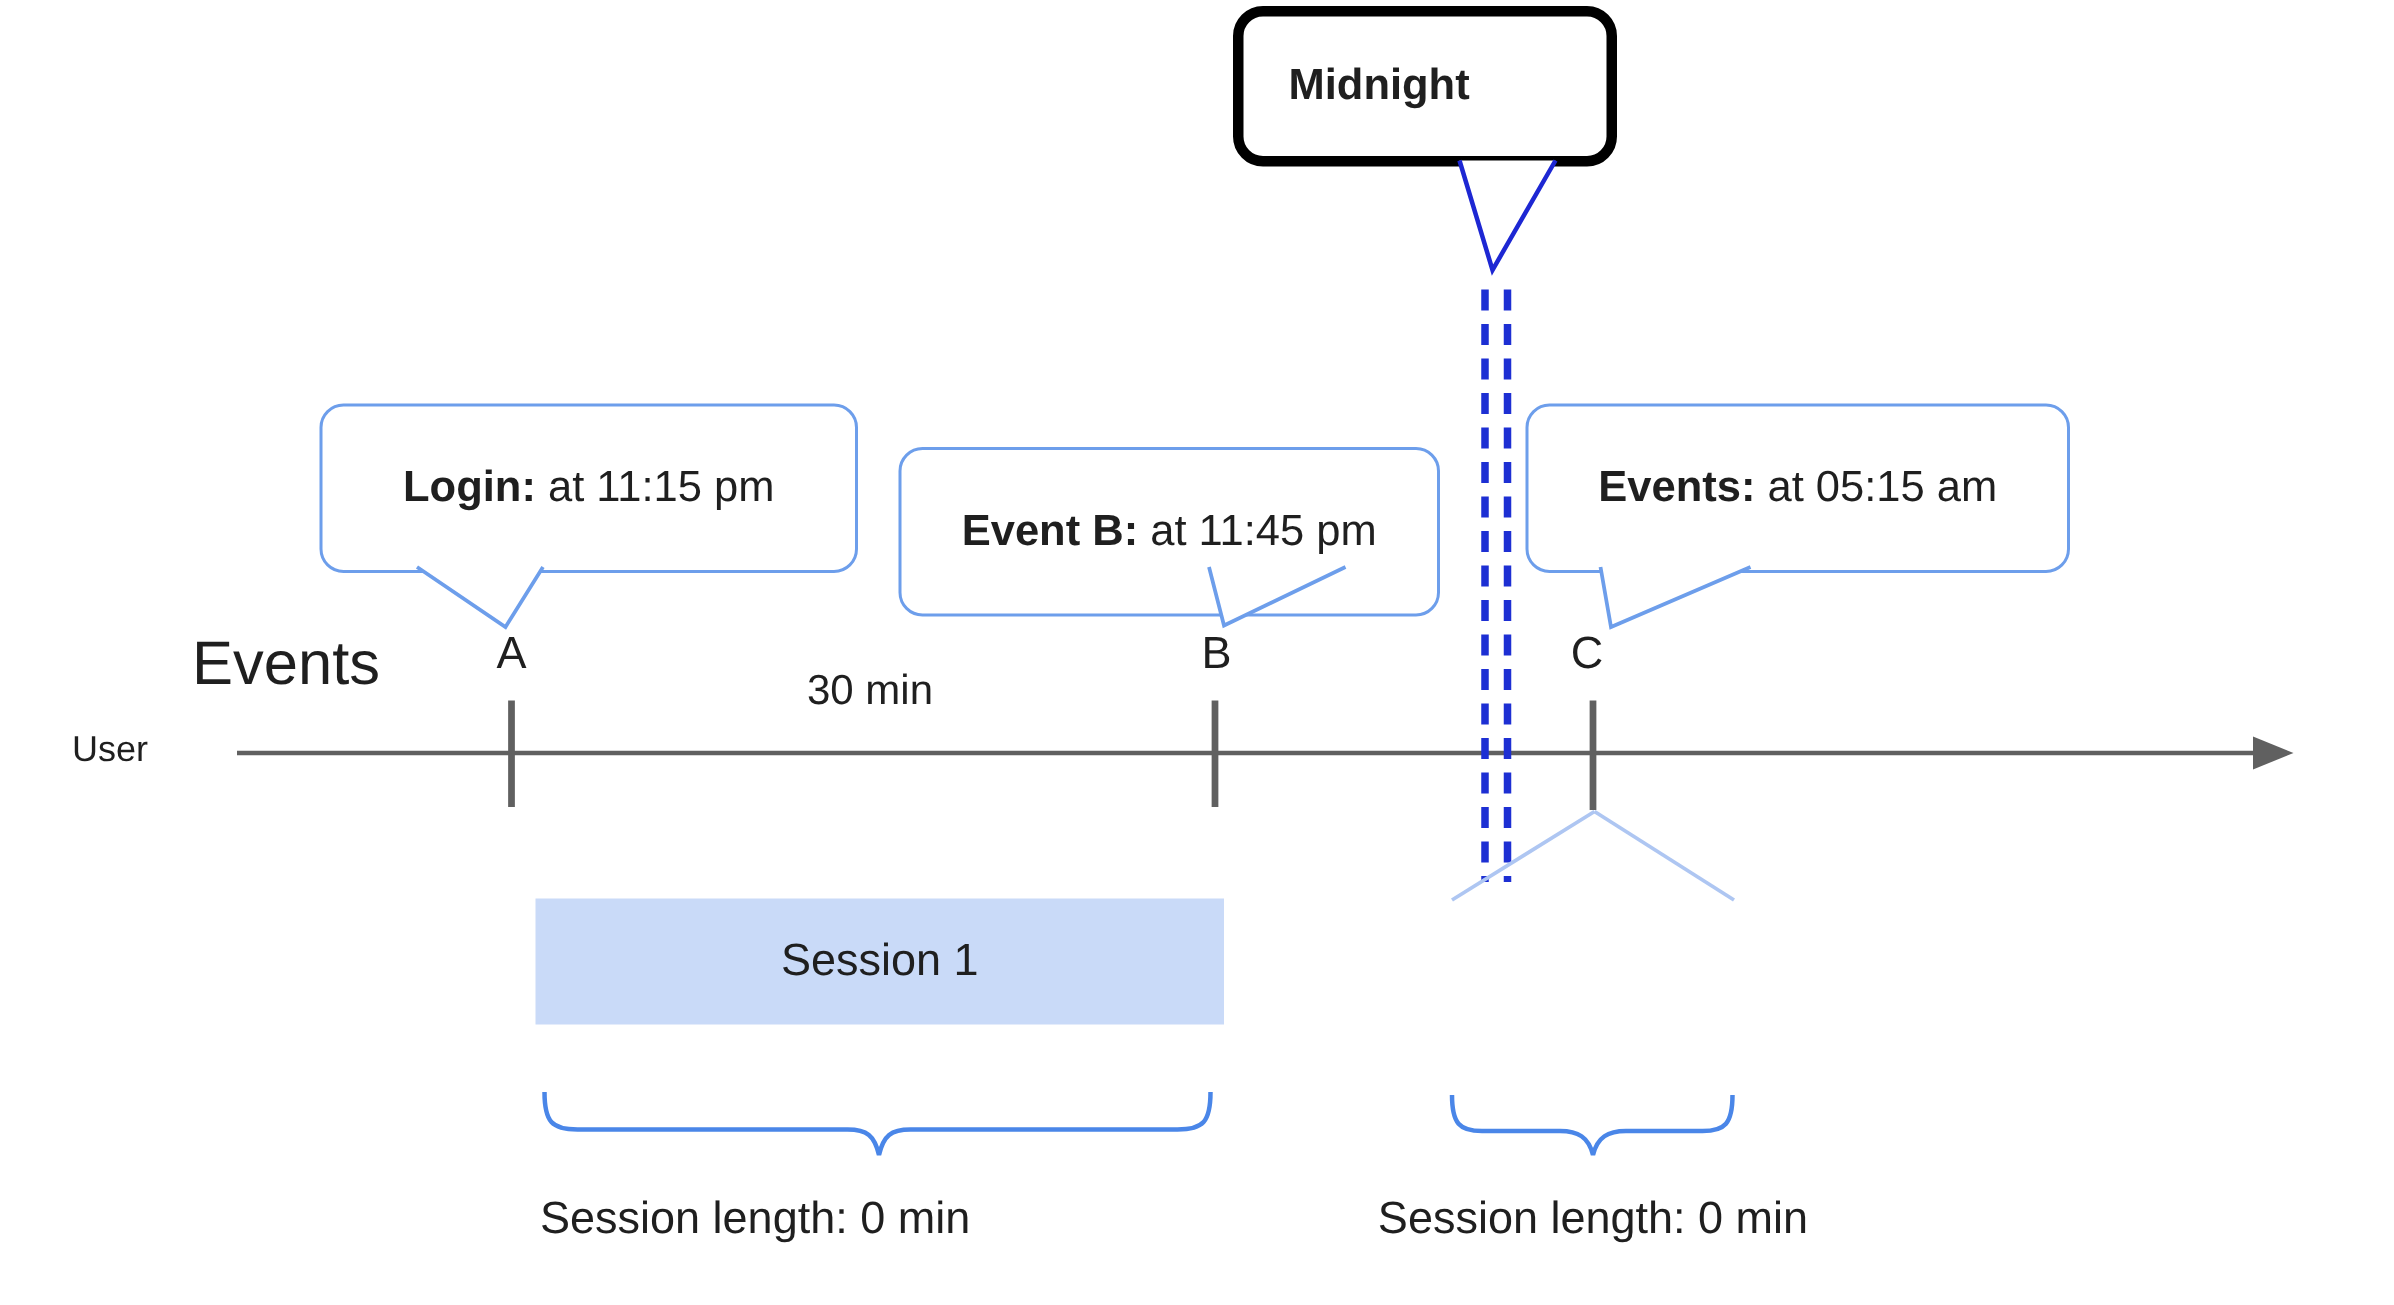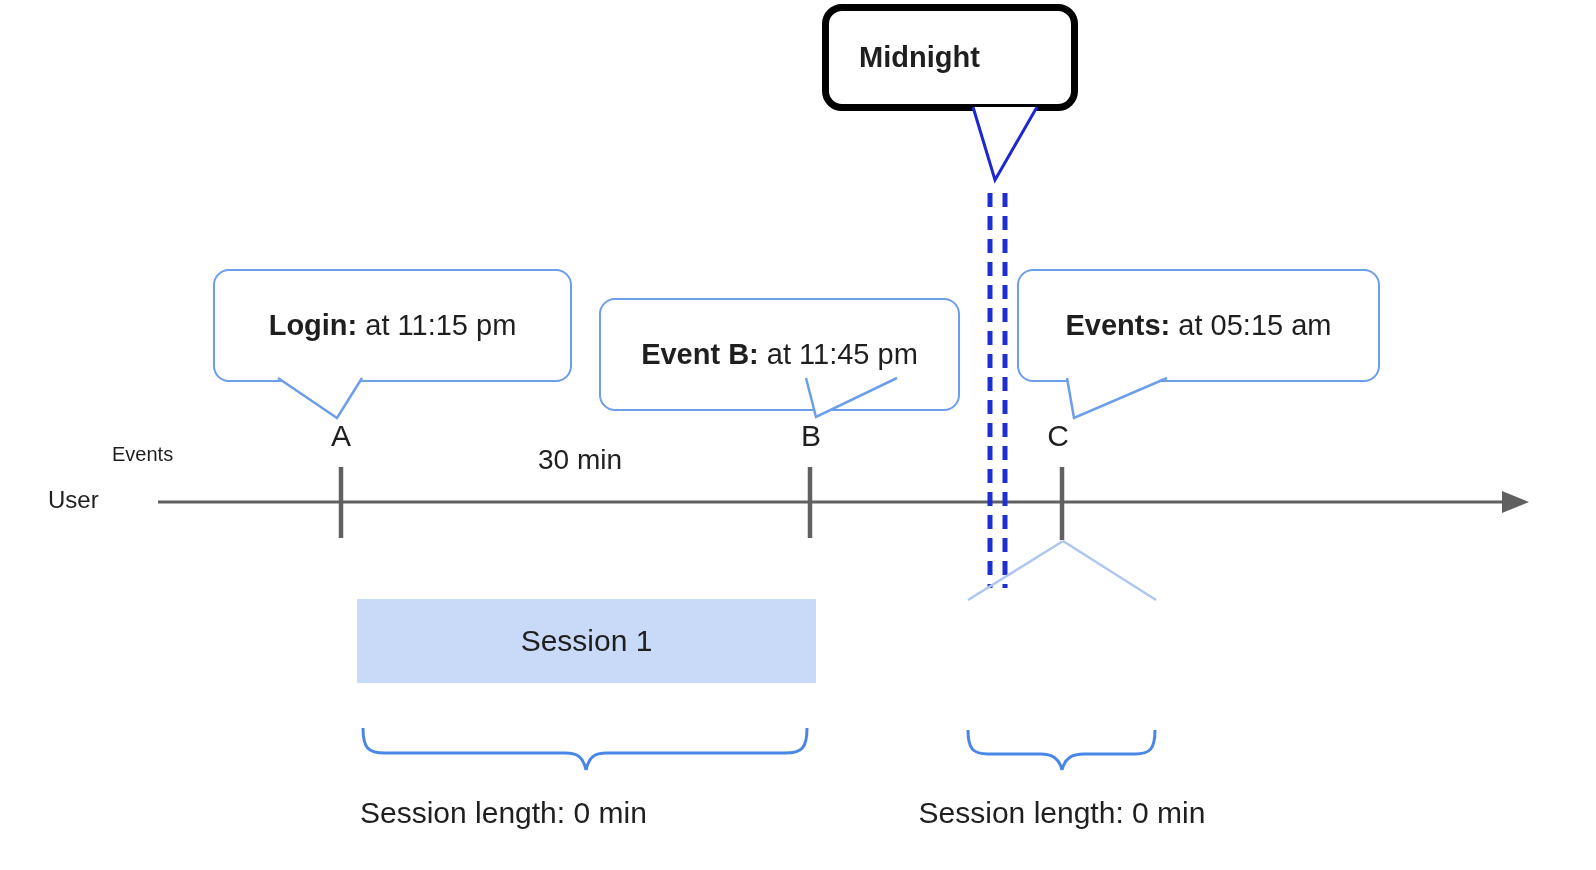--- a/index.html
+++ b/index.html
@@ -31,21 +31,21 @@
     display:flex; align-items:center; justify-content:center; font-size:30px; z-index:1;
   }
   .session-box.s1 { left:357px; width:459px; }
   .session-box.s2 { left:967px; width:190px; }
 
   
   .lbl { position:absolute; z-index:2; }
   .lbl.date { top:160px; width:160px; text-align:center; font-size:31px; }
   #july28 { left:689px; }
   #july29 { left:1025px; }
-  #events-label { left:112px; top:419px; font-size:20px;margin-top:24px; }
+  #events-label { left:128px; top:419px; font-size:41px; }
   #user-label   { left:48px;  top:486px; font-size:24px; }
   .marker { top:419px; width:32px; text-align:center; font-size:30px; }
   #marker-a { left:325px; }
   #marker-b { left:795px; }
   #marker-c { left:1042px; }
   #interval-label { left:528px; top:444px; width:94px; text-align:right; font-size:28px; }
   .session-length { top:796px; font-size:30px; }
   #len1 { left:360px; }
   #len2 { left:912px; width:300px; text-align:center; }
 

